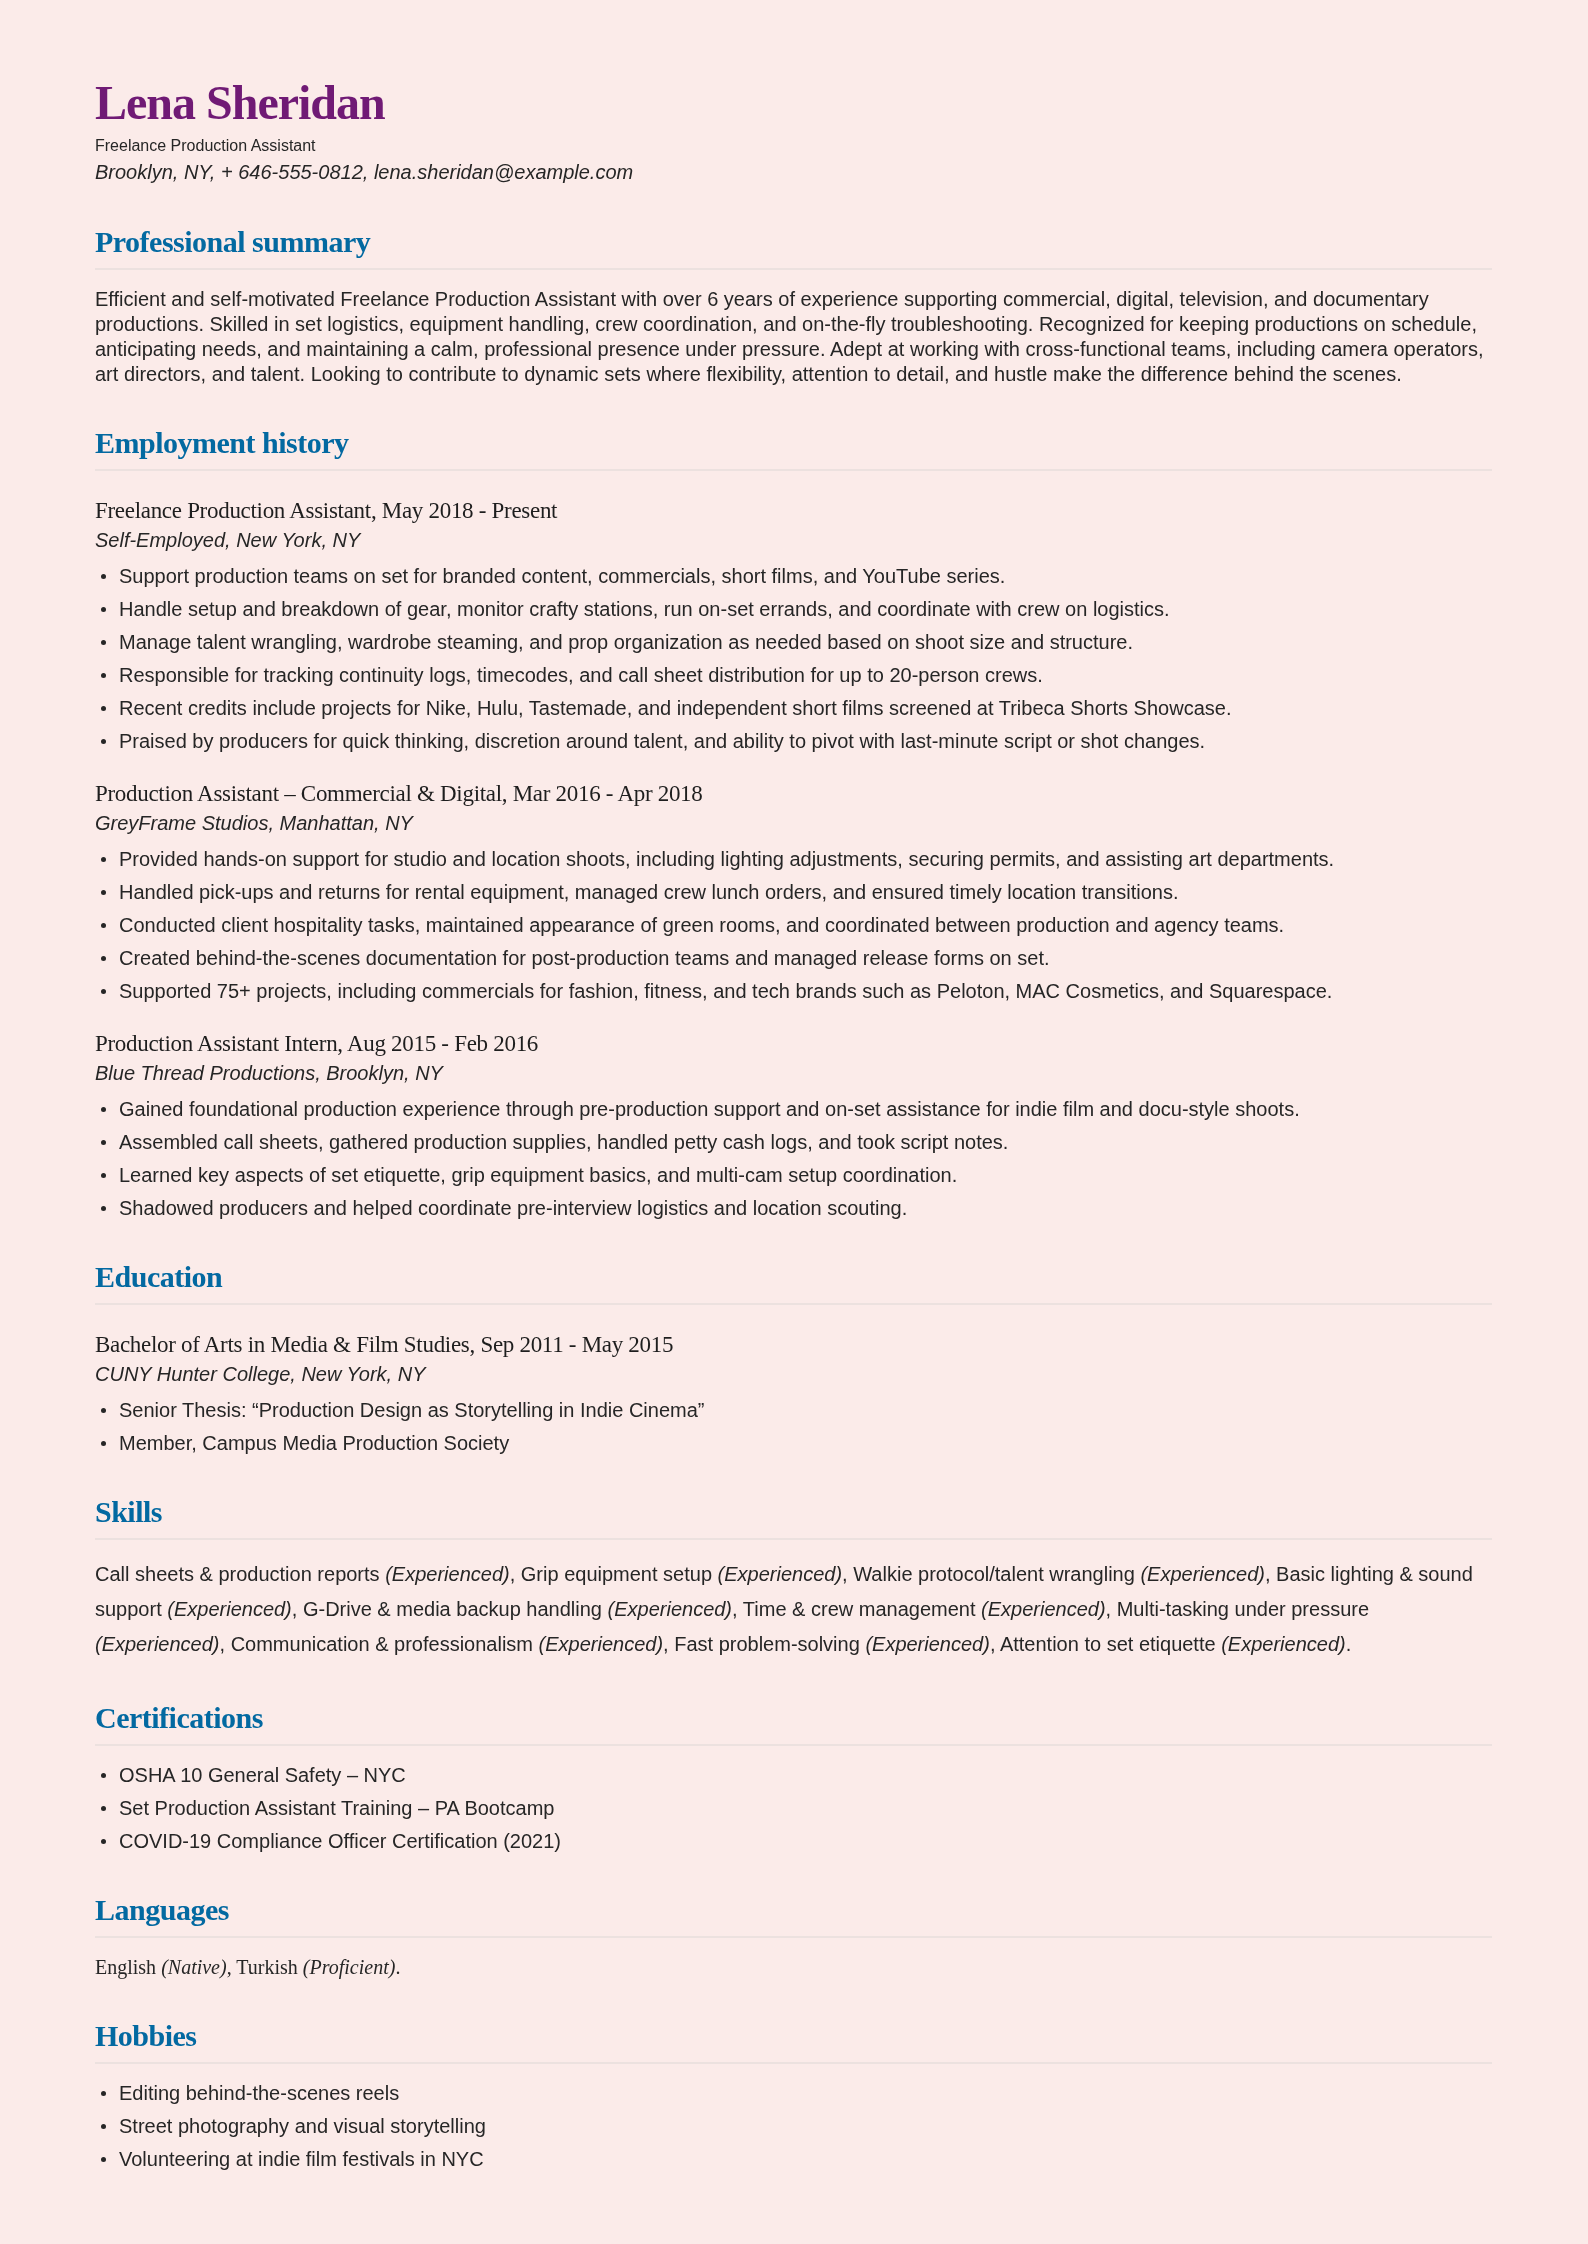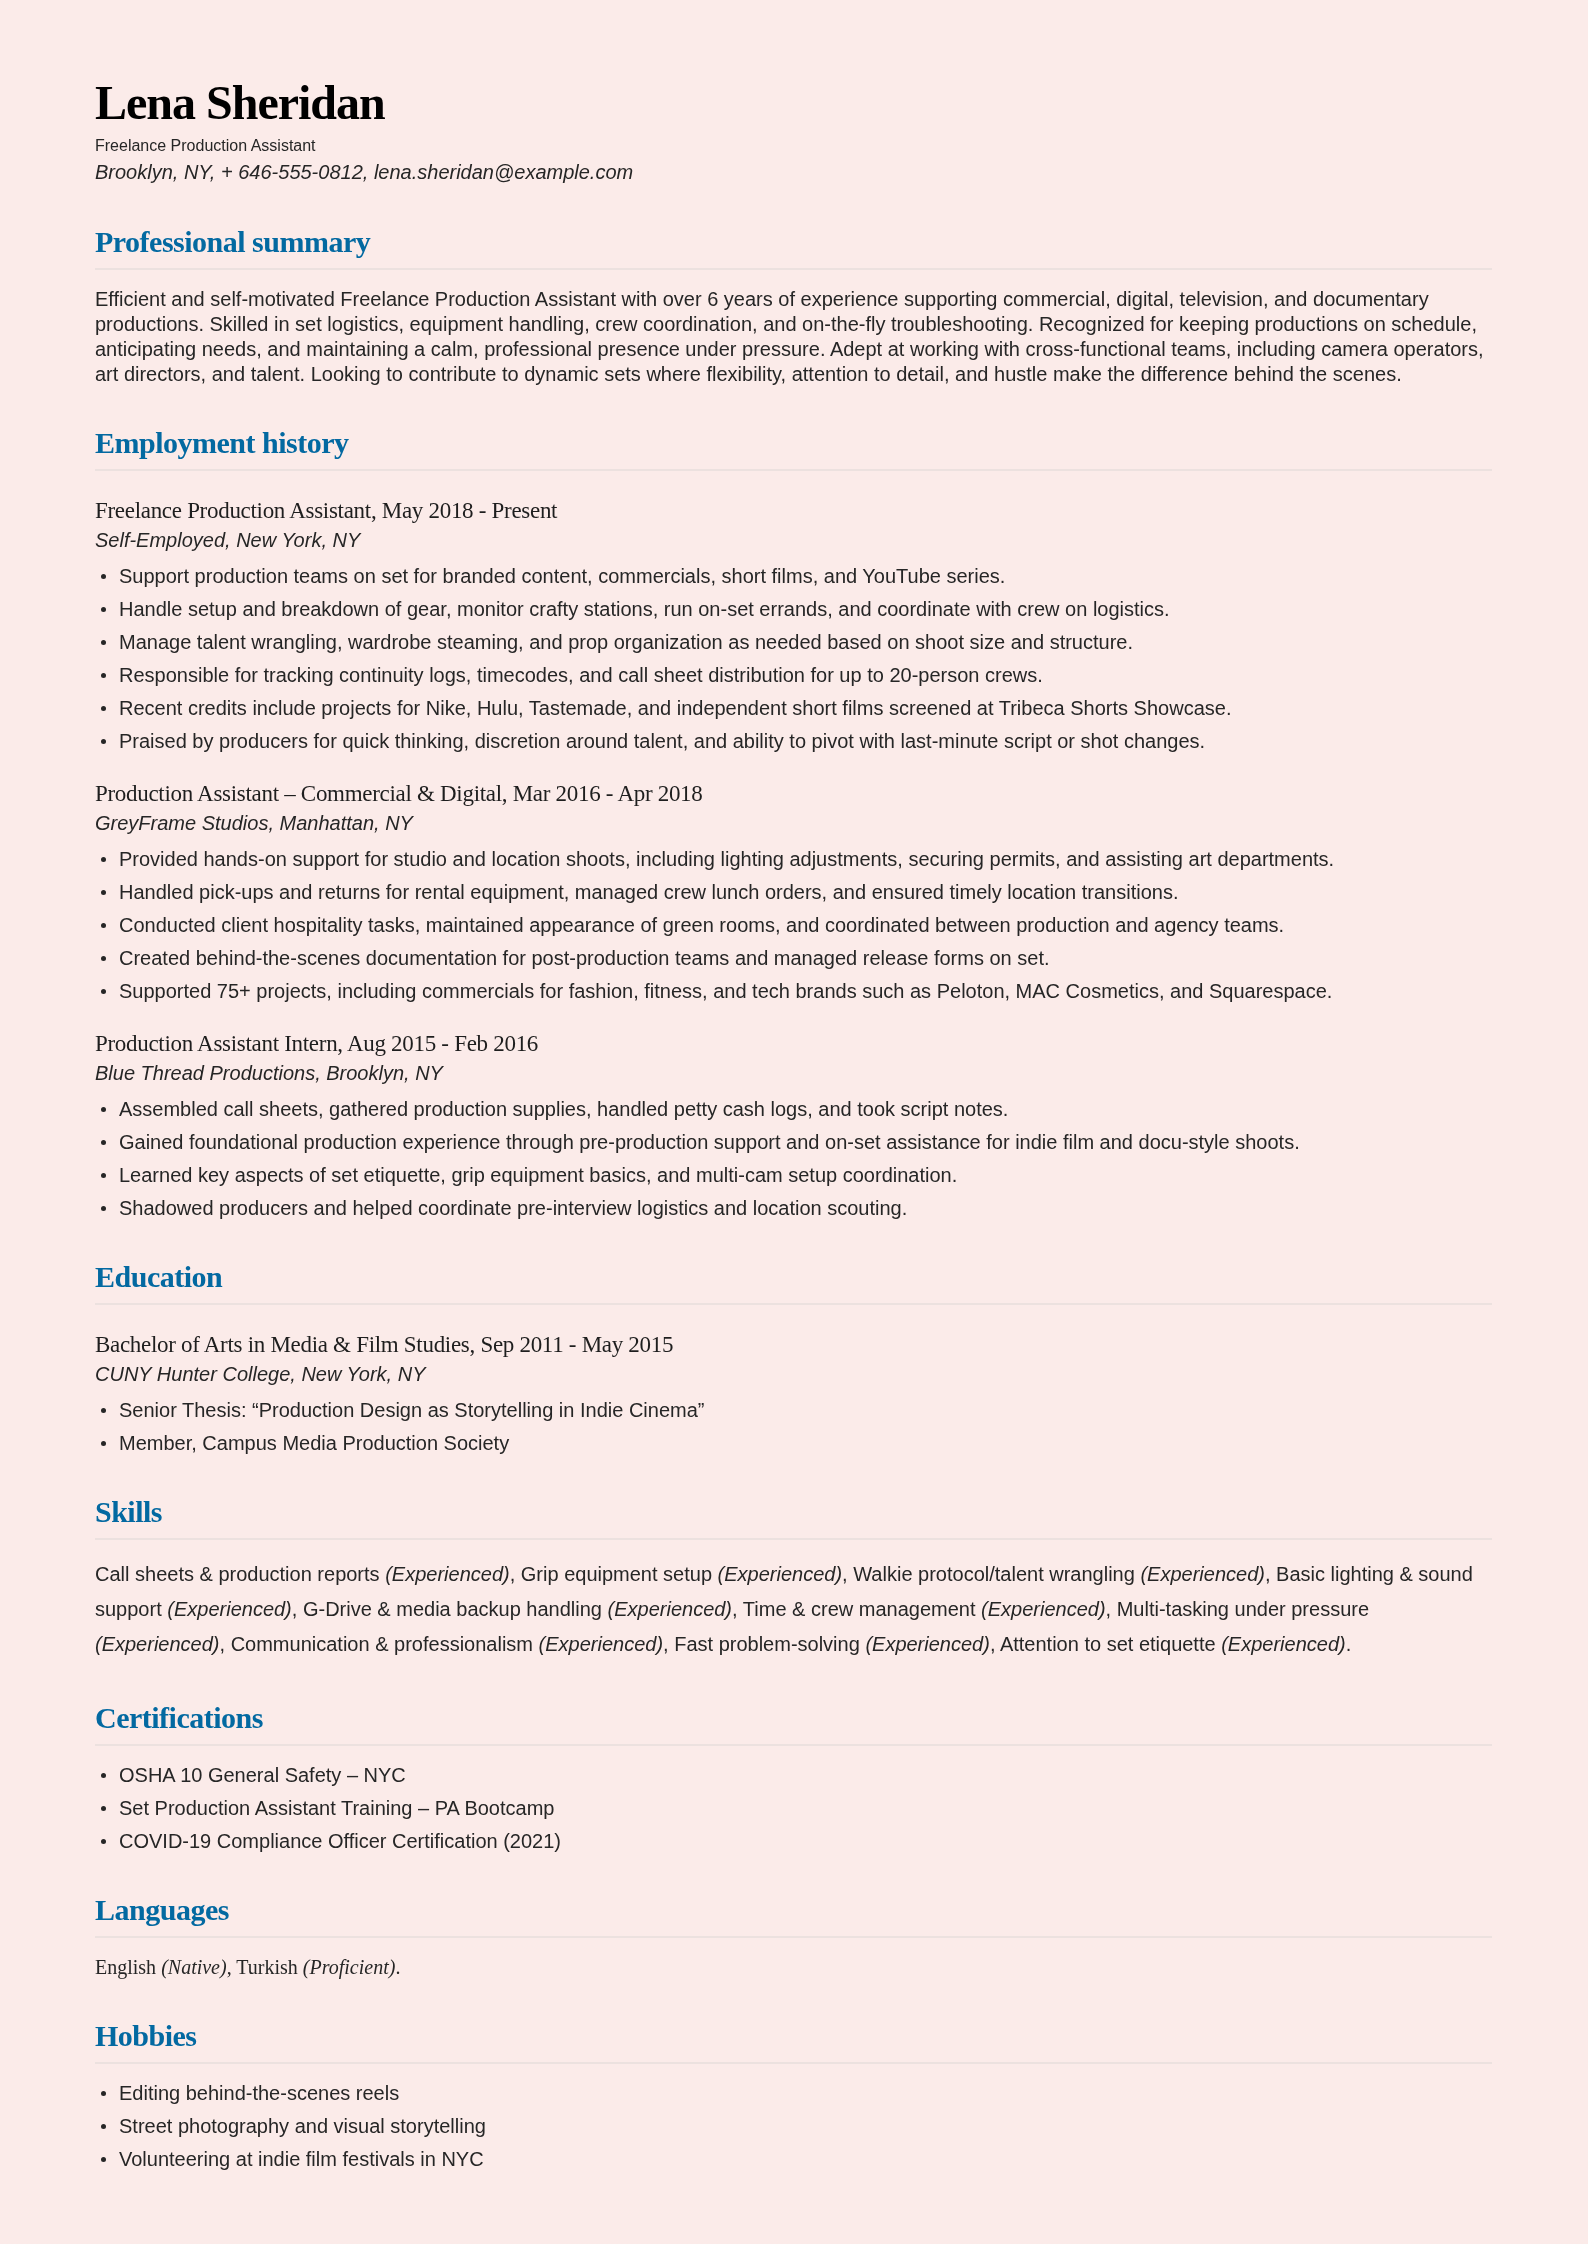--- a/index.html
+++ b/index.html
@@ -17,21 +17,21 @@
     padding: 76px 96px 40px 95px;
     overflow: hidden;
   }
   
   .name {
     font-family: "Liberation Serif", "DejaVu Serif", serif;
     font-weight: 700;
     font-size: 48px;
     line-height: 54px;
     letter-spacing: -1px;
-    color: #000000;
+    color: #701a75;
     margin-bottom: 2px;
   }
   .role { font-size: 16px; line-height: 27px; }
   .contact { font-size: 20px; line-height: 27px; font-style: italic; }
   
   .section { margin-top: 38px; }
   .section-title {
     font-family: "Liberation Serif", "DejaVu Serif", serif;
     font-weight: 700;
     font-size: 30px;
@@ -123,22 +123,22 @@
         <li>Conducted client hospitality tasks, maintained appearance of green rooms, and coordinated between production and agency teams.</li>
         <li>Created behind-the-scenes documentation for post-production teams and managed release forms on set.</li>
         <li>Supported 75+ projects, including commercials for fashion, fitness, and tech brands such as Peloton, MAC Cosmetics, and Squarespace.</li>
       </ul>
     </div>
 
     <div class="entry">
       <h3 class="entry-title">Production Assistant Intern, Aug 2015 - Feb 2016</h3>
       <div class="entry-sub">Blue Thread Productions, Brooklyn, NY</div>
       <ul class="bullets">
+        <li>Gained foundational production experience through pre-production support and on-set assistance for indie film and docu-style shoots.</li>
         <li>Assembled call sheets, gathered production supplies, handled petty cash logs, and took script notes.</li>
-        <li>Gained foundational production experience through pre-production support and on-set assistance for indie film and docu-style shoots.</li>
         <li>Learned key aspects of set etiquette, grip equipment basics, and multi-cam setup coordination.</li>
         <li>Shadowed producers and helped coordinate pre-interview logistics and location scouting.</li>
       </ul>
     </div>
   </section>
 
   <section class="section">
     <h2 class="section-title">Education</h2>
     <div class="rule"></div>
 

